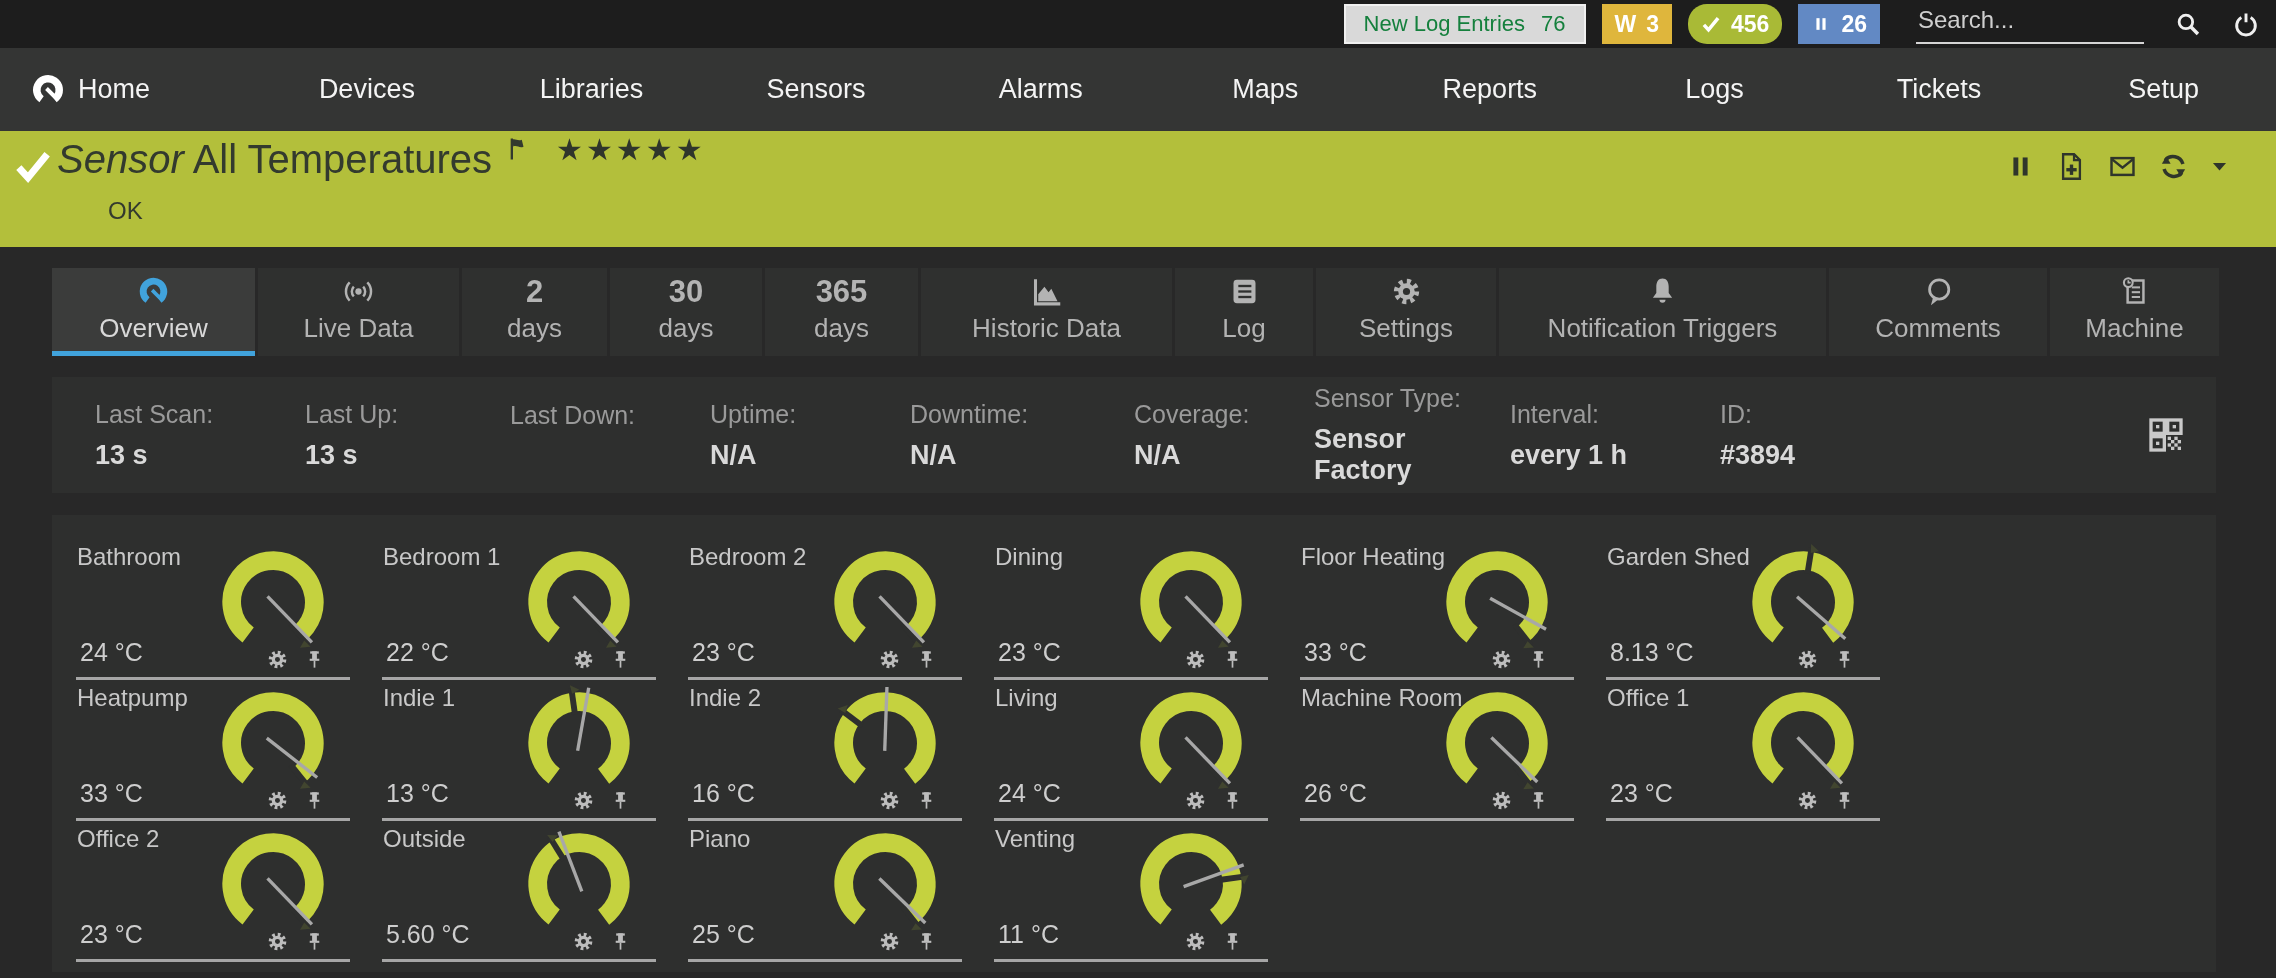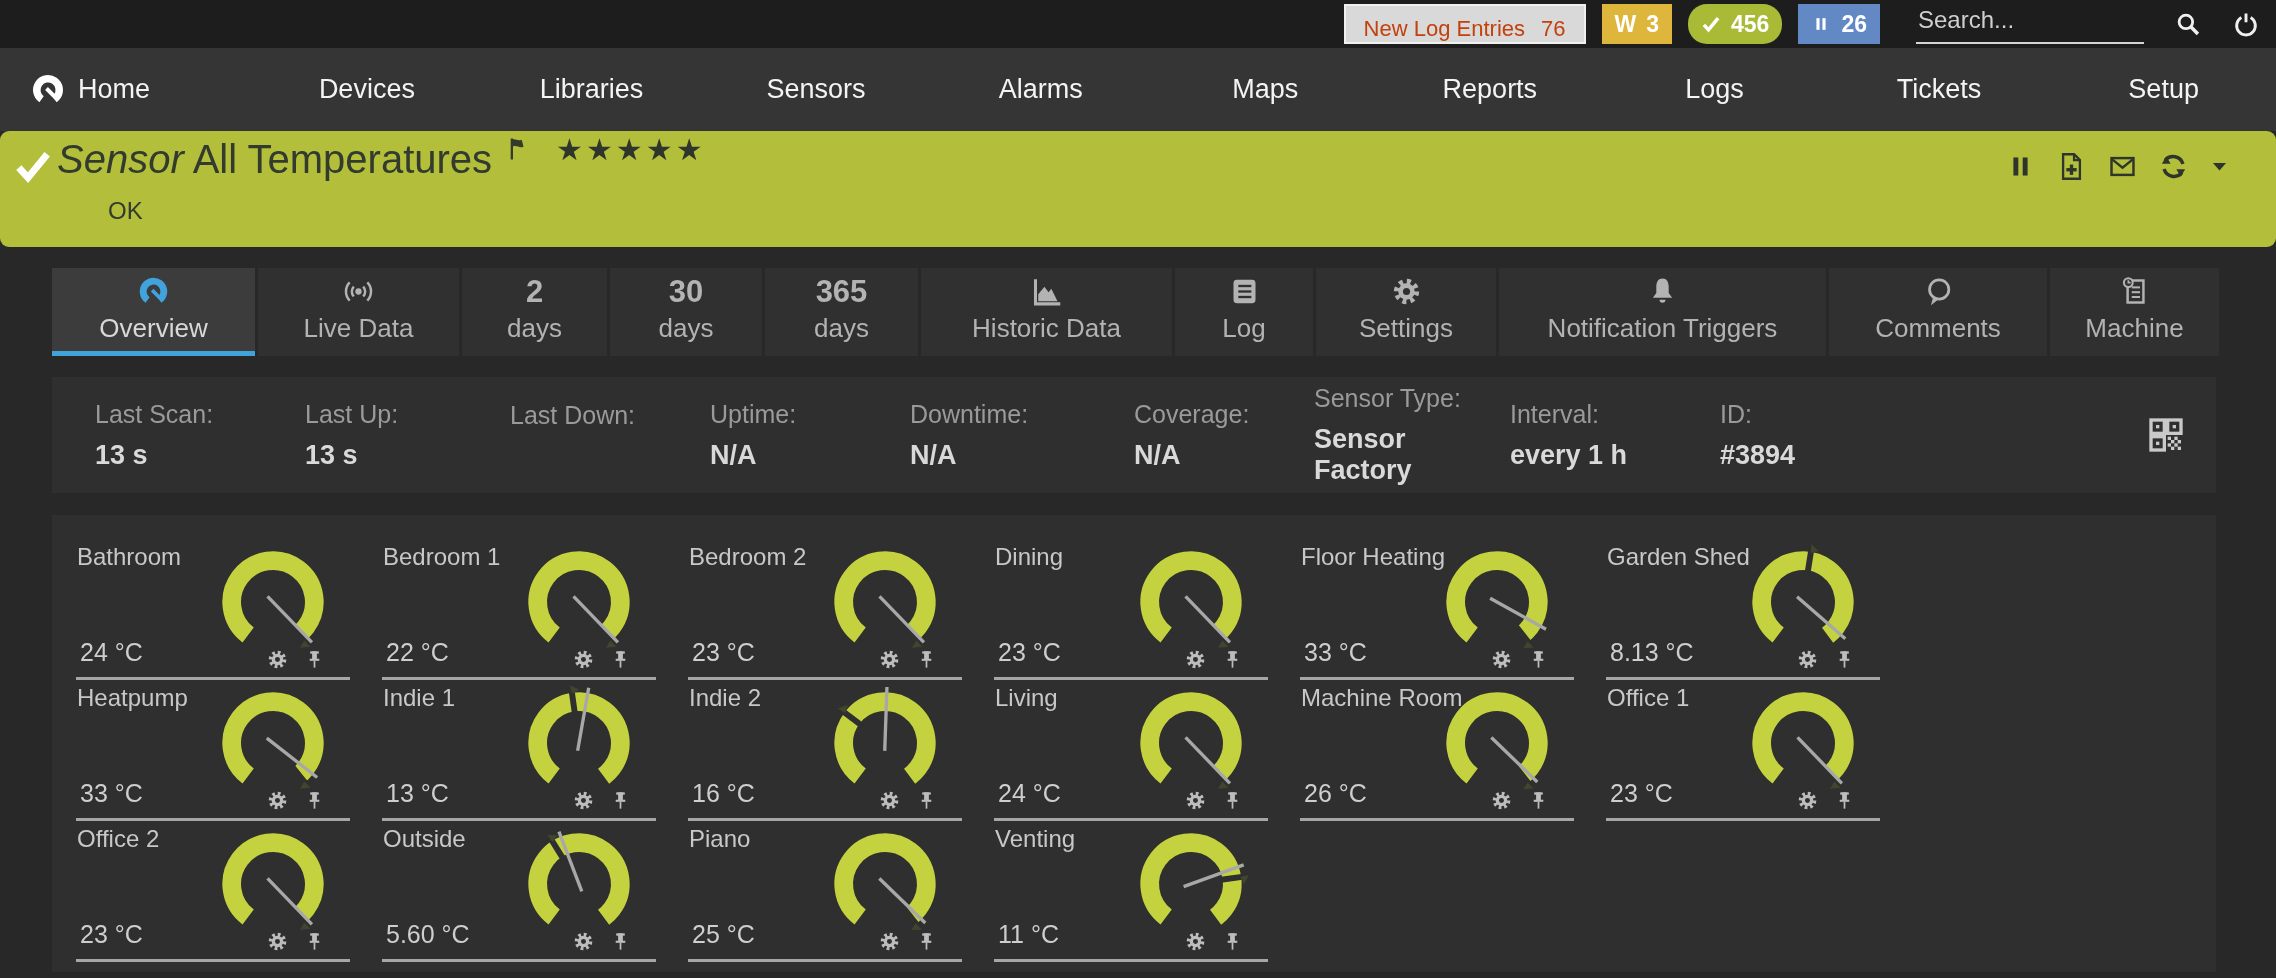--- a/index.html
+++ b/index.html
@@ -4,22 +4,22 @@
 <style>
   * { margin:0; padding:0; box-sizing:border-box; }
   html,body { width:2276px; height:978px; }
   body { position:relative; background:#282828; overflow:hidden;
          font-family:"Liberation Sans", sans-serif; }
   svg.defs { position:absolute; width:0; height:0; }
 
   
   .topbar { position:absolute; left:0; top:0; right:0; height:48px; background:#1d1d1d;
             display:flex; align-items:center; justify-content:flex-end; padding-right:16px; }
-  .logbtn { height:40px; background:#d9d9d9; border:2px solid #f0f0f0; color:#c2410c;
-            font-size:22px; font-family:inherit; display:flex; align-items:flex-end; gap:16px;
+  .logbtn { height:40px; background:#d9d9d9; border:2px solid #f0f0f0; color:#15803d;
+            font-size:22px; font-family:inherit; display:flex; align-items:center; gap:16px;
             padding:0 18px; cursor:pointer; }
   .badge { height:40px; display:flex; align-items:center; gap:10px; padding:0 13px;
            color:#fff; font-size:23px; font-weight:bold; margin-left:16px; cursor:pointer; }
   .badge-warn { background:#dfb63c; }
   .badge-ok { background:#a9ba36;border-radius:19px; }
   .badge-pause { background:#6289c4; }
   .bi { width:20px; height:20px; color:#fff; }
   .search { width:228px; margin-left:36px; background:transparent; border:none;
             border-bottom:2px solid #d5d5d5; color:#e3e3e3; font-size:24px;
             font-family:inherit; padding:2px 2px 8px 2px; outline:none; }
@@ -28,21 +28,21 @@
 
   
   .navbar { position:absolute; left:0; top:48px; right:0; height:83px; background:#343534;
             display:flex; align-items:center; }
   .navitem { flex:1; display:flex; align-items:center; justify-content:center; gap:12px;
              color:#f4f4f4; font-size:27px; cursor:pointer; }
   .navitem:first-child { justify-content:flex-start; padding-left:30px; }
   .navlogo { width:36px; height:36px; color:#fff; }
 
   
-  .banner { position:absolute; left:0; top:131px; right:0; height:116px; background:#b3bf3b;border-radius:9px; }
+  .banner { position:absolute; left:0; top:131px; right:0; height:116px; background:#b3bf3b; }
   .bancheck { position:absolute; left:13px; top:15px; width:40px; height:40px; color:#fff; }
   .bantitle { position:absolute; left:57px; top:6px; display:flex; align-items:center;
               font-size:40px; color:#333a2e; white-space:pre; }
   .ital { font-style:italic; }
   .banflag { width:28px; height:28px; color:#333a2e; margin-left:14px; margin-top:-22px; cursor:pointer; }
   .stars { font-size:30px; color:#2f352b; letter-spacing:3px; margin-left:22px; margin-top:-20px; cursor:pointer; }
   .banstatus { position:absolute; left:108px; top:66px; font-size:24px; color:#333a2e; }
   .banicons { position:absolute; right:46px; top:20px; display:flex; align-items:center;
               gap:20px; color:#2f352b; }
   .banicon { width:31px; height:31px; cursor:pointer; }

